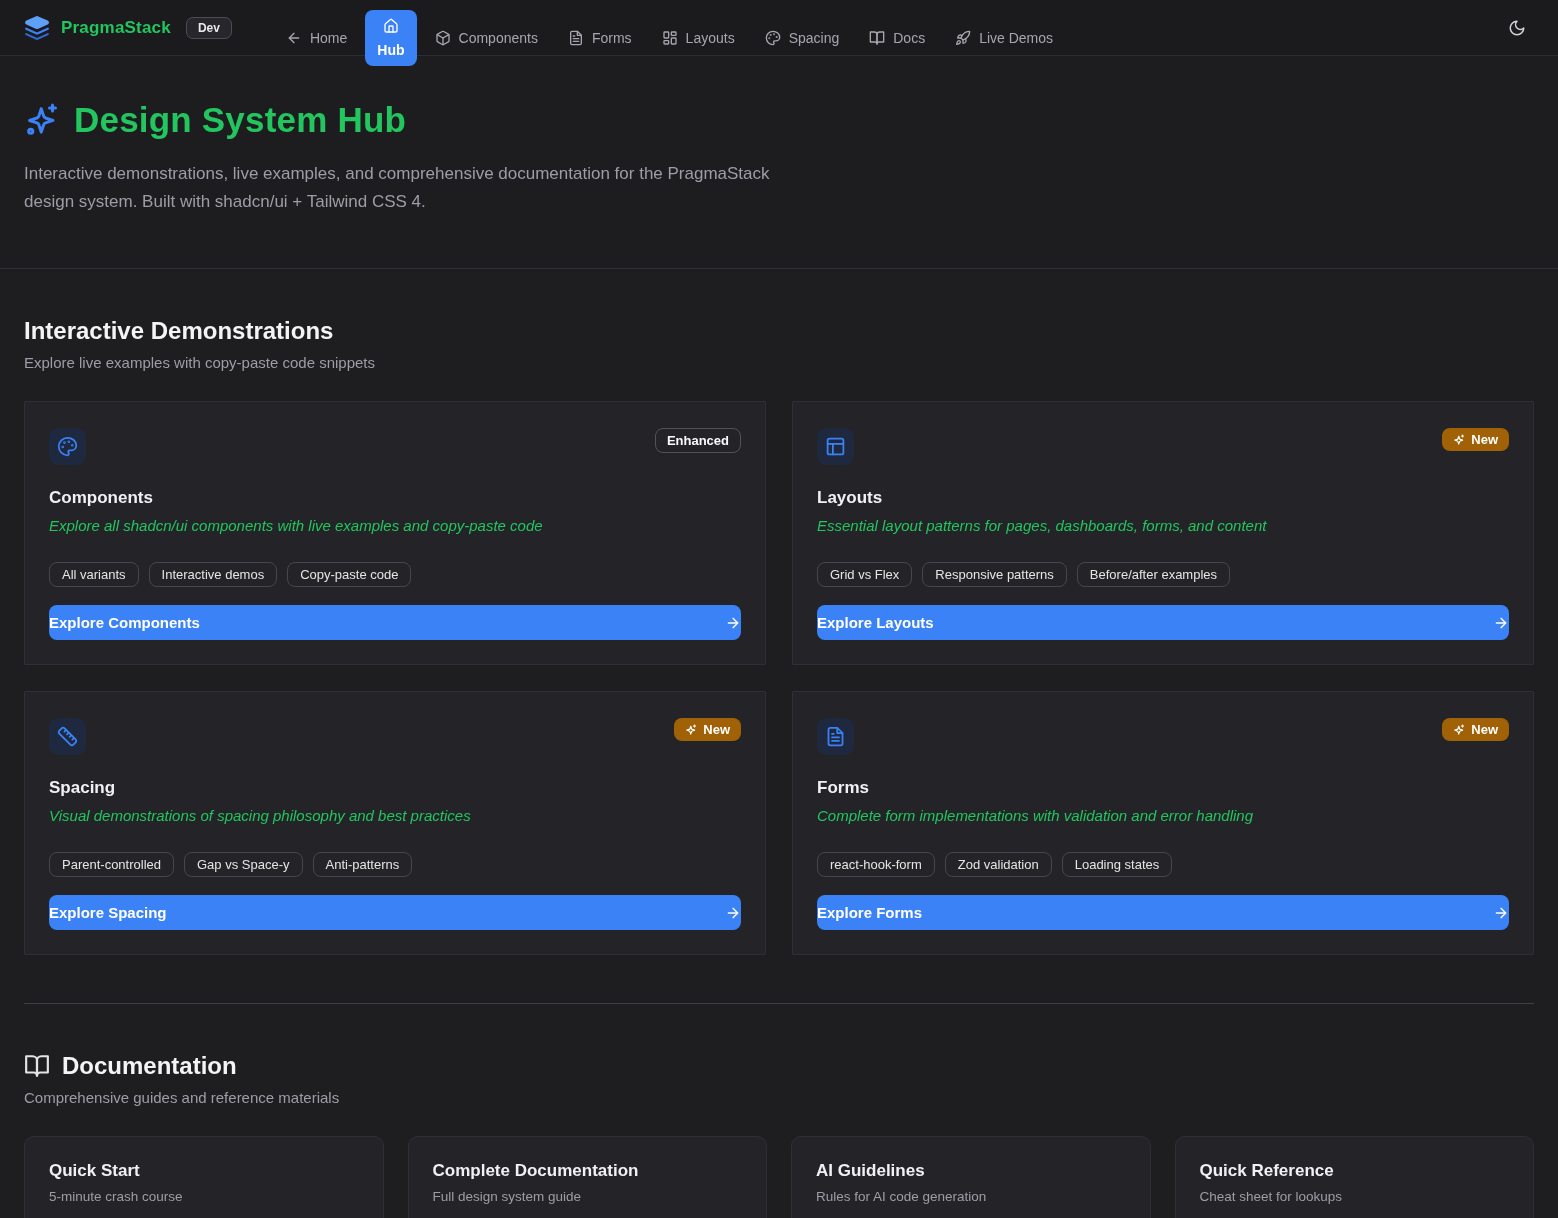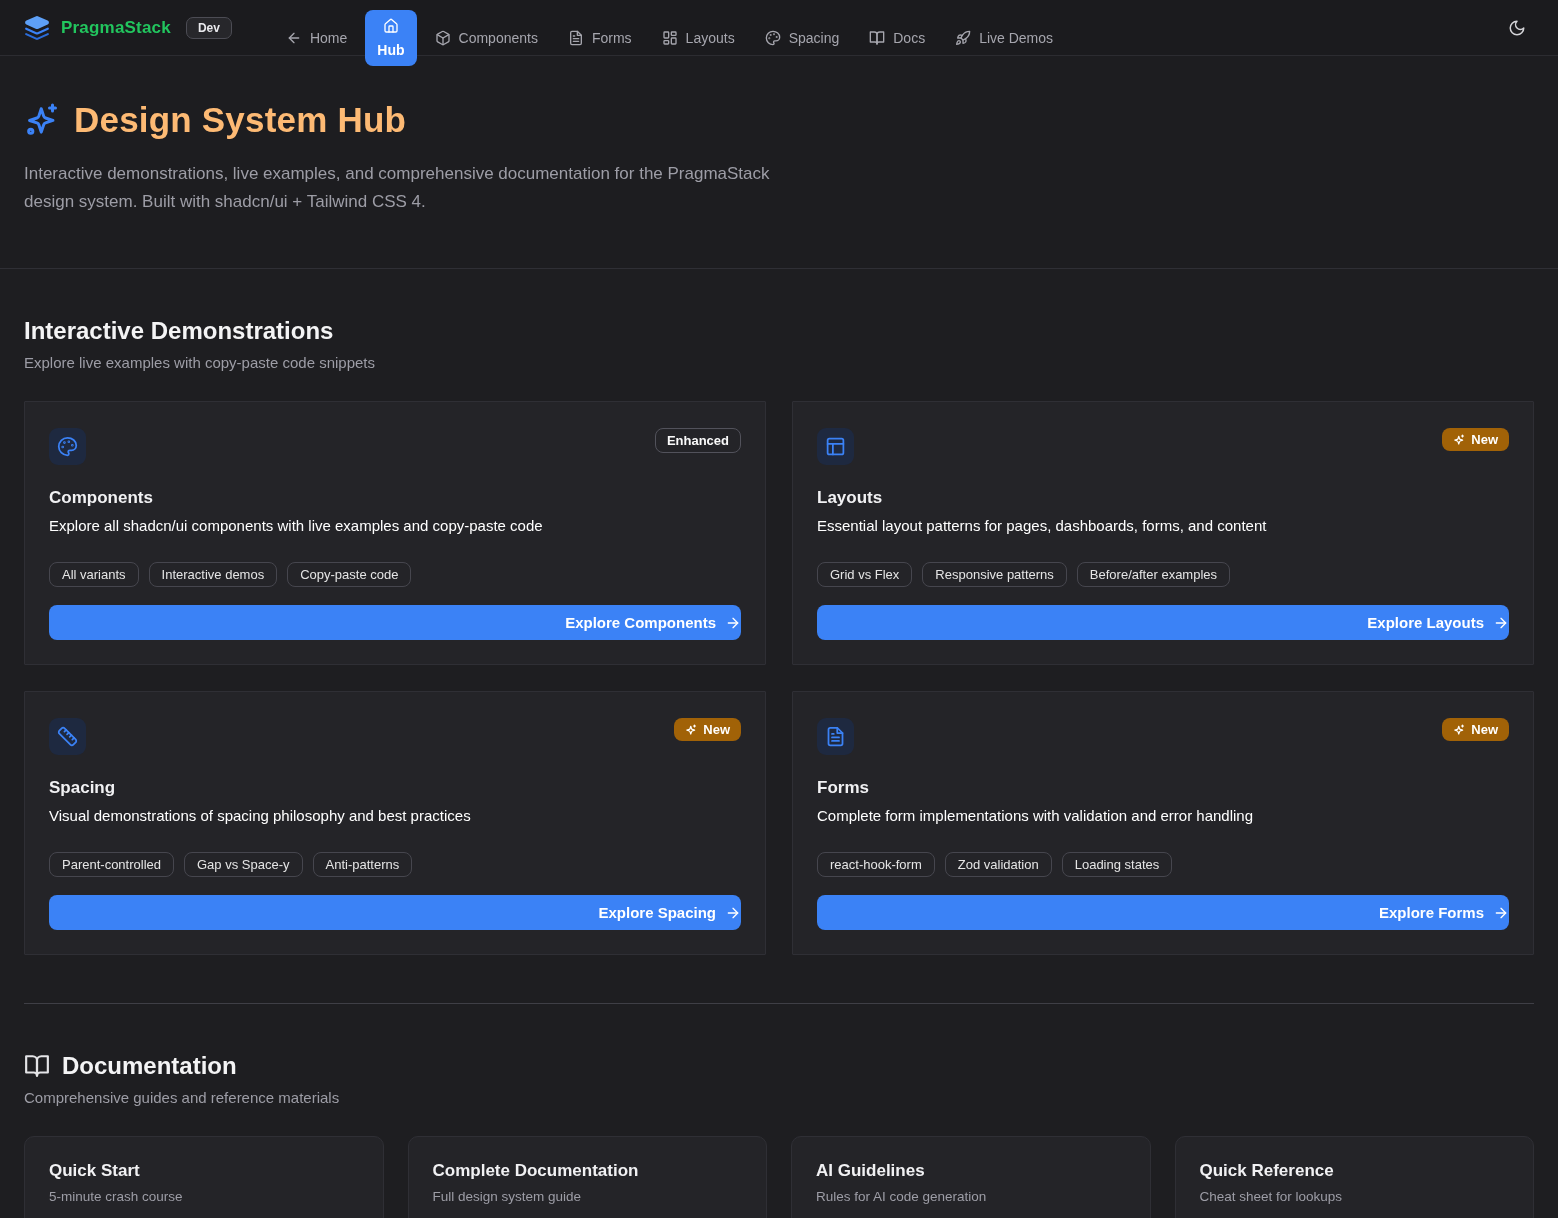--- a/index.html
+++ b/index.html
@@ -42,21 +42,21 @@
     color:#d4d4d8; padding:8px; border-radius:8px;
   }
 
   
   .hero {
     padding:44px 24px 52px;
     background:#1d1d20;
     border-bottom:1px solid #2f2f35;
   }
   .hero-title-row { display:flex; align-items:center; gap:14px; }
-  .hero h1 { font-size:35px; font-weight:700; color:#fdba74; letter-spacing:.2px; }
+  .hero h1 { font-size:35px; font-weight:700; color:#22c55e; letter-spacing:.2px; }
   .hero-sub {
     margin-top:20px; max-width:748px;
     font-size:17px; line-height:28px; color:#9d9da6;
   }
 
   
   main { padding:0 24px 20px; }
   .section-head { margin-top:48px; }
   .section-head-row { display:flex; align-items:center; gap:12px; }
   .section-head h2 { font-size:24px; font-weight:700; color:#f4f4f5; }
@@ -83,32 +83,32 @@
     color:#3b82f6;
   }
   .badge {
     display:inline-flex; align-items:center; gap:6px;
     font-size:13px; font-weight:700;
     border-radius:8px; padding:4px 11px;
   }
   .badge.outline { border:1px solid #52525b; color:#fafafa; background:transparent; }
   .badge.solid  { background:#a16207; color:#ffffff; }
   .card h3 { margin-top:23px; font-size:17px; font-weight:700; color:#f1f1f3; }
-  .card-desc { margin-top:9px; font-size:15px; color:#ffffff; }
+  .card-desc { margin-top:9px; font-size:15px; color:#22c55e;font-style:italic; }
   .tag-row { margin-top:28px; display:flex; gap:10px; flex-wrap:wrap; }
   .tag {
     border:1px solid #46464e; border-radius:8px;
     padding:4px 12px; font-size:13px; font-weight:400; color:#e5e5e5;
   }
   .cta {
     margin-top:18px; width:100%; height:35px;
     background:#3b82f6; border:none; border-radius:8px; cursor:pointer;
     color:#ffffff; font-size:15px; font-weight:600;
     font-family:"Liberation Sans", sans-serif;
-    display:flex; align-items:center; justify-content:flex-end; gap:9px;
+    display:flex; align-items:center; justify-content:space-between; gap:9px;
   }
 
   
   .divider { border:none; border-top:1px solid #3f3f46; margin-top:48px; }
 
   
   .doc-grid {
     margin-top:30px;
     display:grid; grid-template-columns:repeat(4,1fr); gap:24px;
   }

